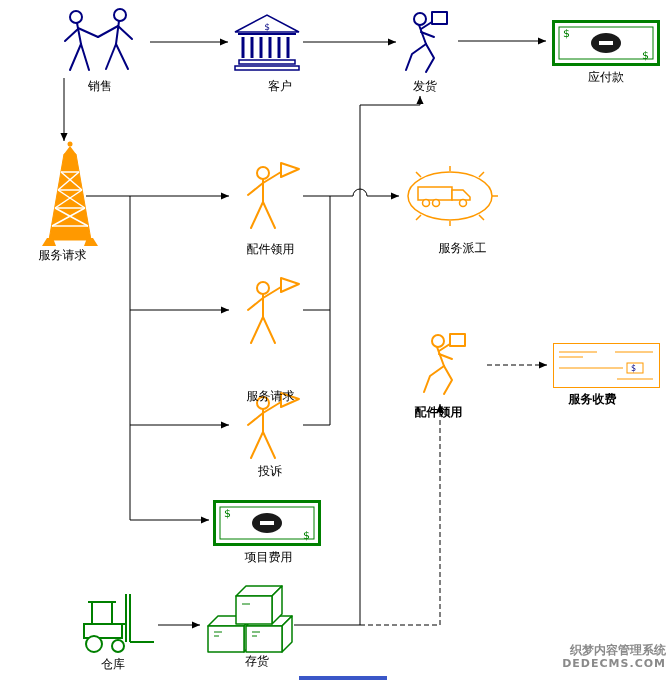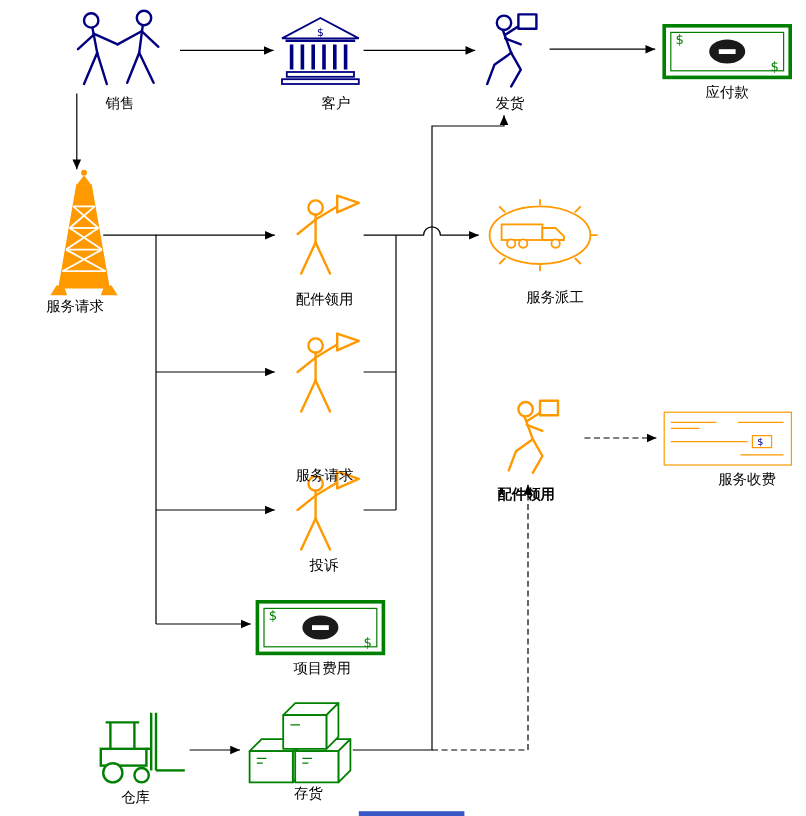--- a/index.html
+++ b/index.html
@@ -199,20 +199,24 @@
   <div class="lbl" style="left:75px;top:80px;width:50px;">销售</div>
   <div class="lbl" style="left:242px;top:80px;width:50px;text-align:right;">客户</div>
   <div class="lbl" style="left:400px;top:80px;width:50px;">发货</div>
   <div class="lbl" style="left:566px;top:71px;width:80px;">应付款</div>
   <div class="lbl" style="left:20px;top:249px;width:85px;">服务请求</div>
   <div class="lbl" style="left:228px;top:243px;width:85px;">配件领用</div>
   <div class="lbl" style="left:420px;top:242px;width:85px;">服务派工</div>
   <div class="lbl" style="left:228px;top:354px;width:85px;margin-top:36px;">服务请求</div>
   <div class="lbl" style="left:245px;top:466px;width:50px;font-family:Liberation Mono, monospace;">投诉</div>
   <div class="lbl" style="left:396px;top:406px;width:85px;font-weight:bold;">配件领用</div>
-  <div class="lbl" style="left:580px;top:393px;width:85px;">服务收费</div>
+  <div class="lbl" style="left:550px;top:393px;width:85px;font-weight:bold;">服务收费</div>
   <div class="lbl" style="left:226px;top:551px;width:85px;">项目费用</div>
   <div class="lbl" style="left:88px;top:658px;width:50px;">仓库</div>
   <div class="lbl" style="left:232px;top:655px;width:50px;">存货</div>
 
+  <div class="watermark">
+    <div>织梦内容管理系统</div>
+    <div class="wm2">DEDECMS.COM</div>
+  </div>
 
   <div class="artifact"></div>
 </div>
 
 </body></html>

